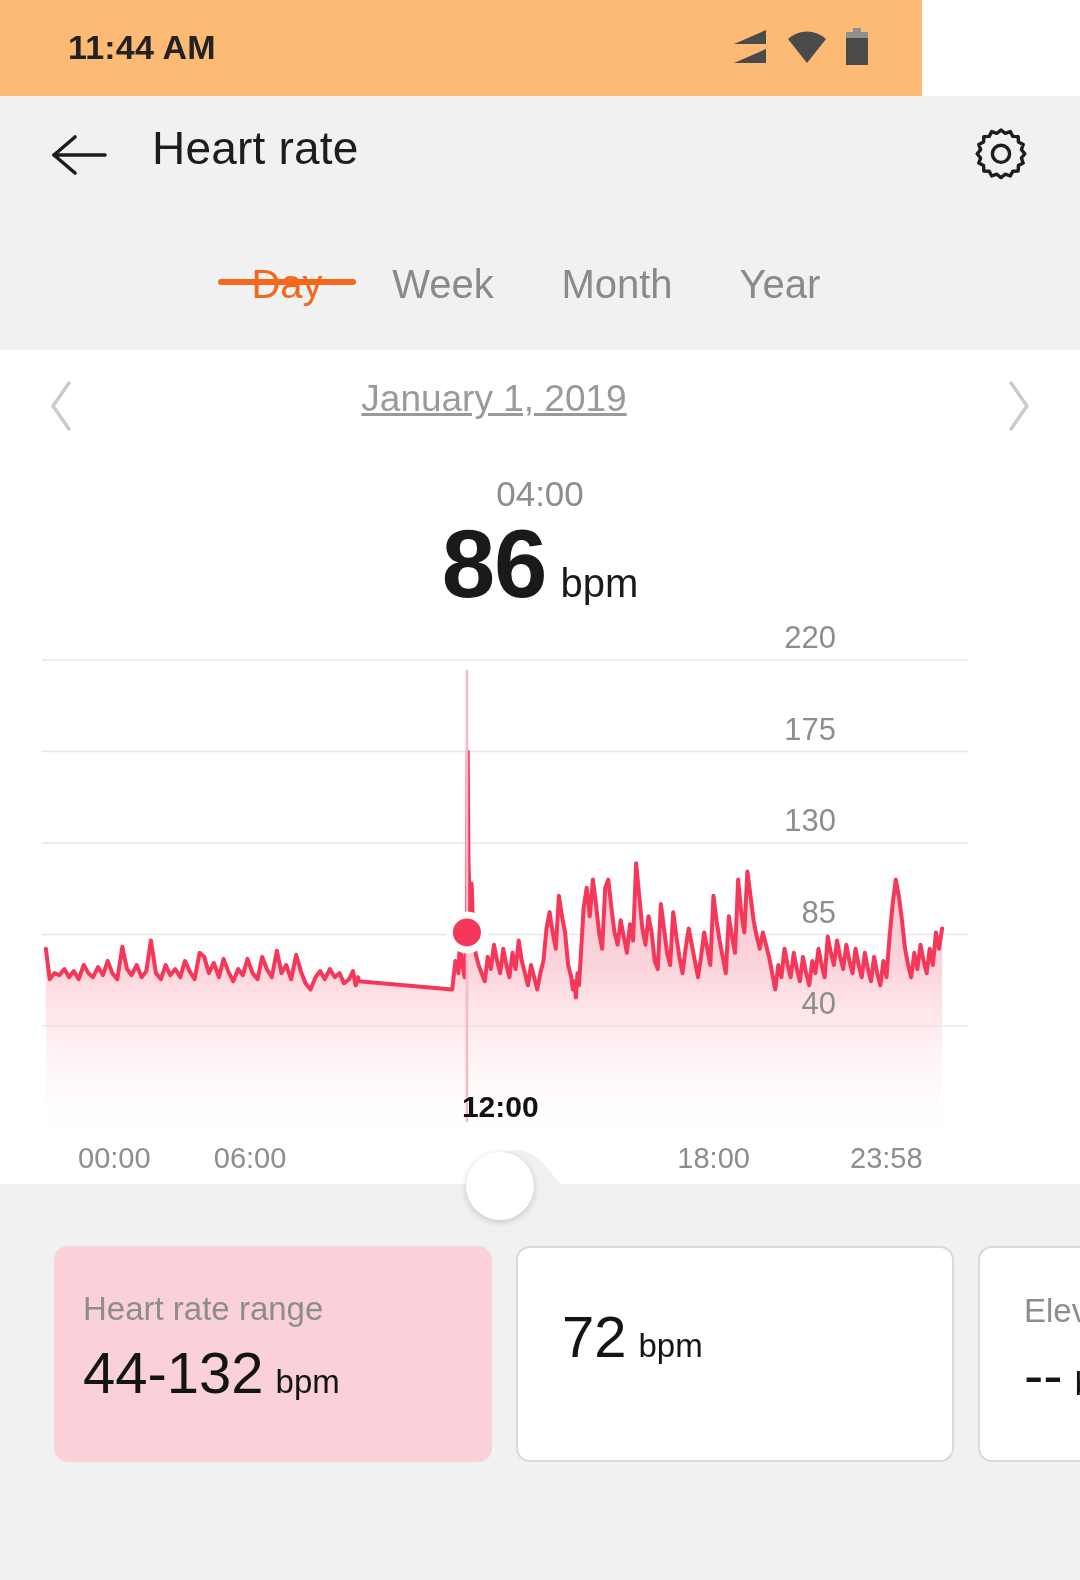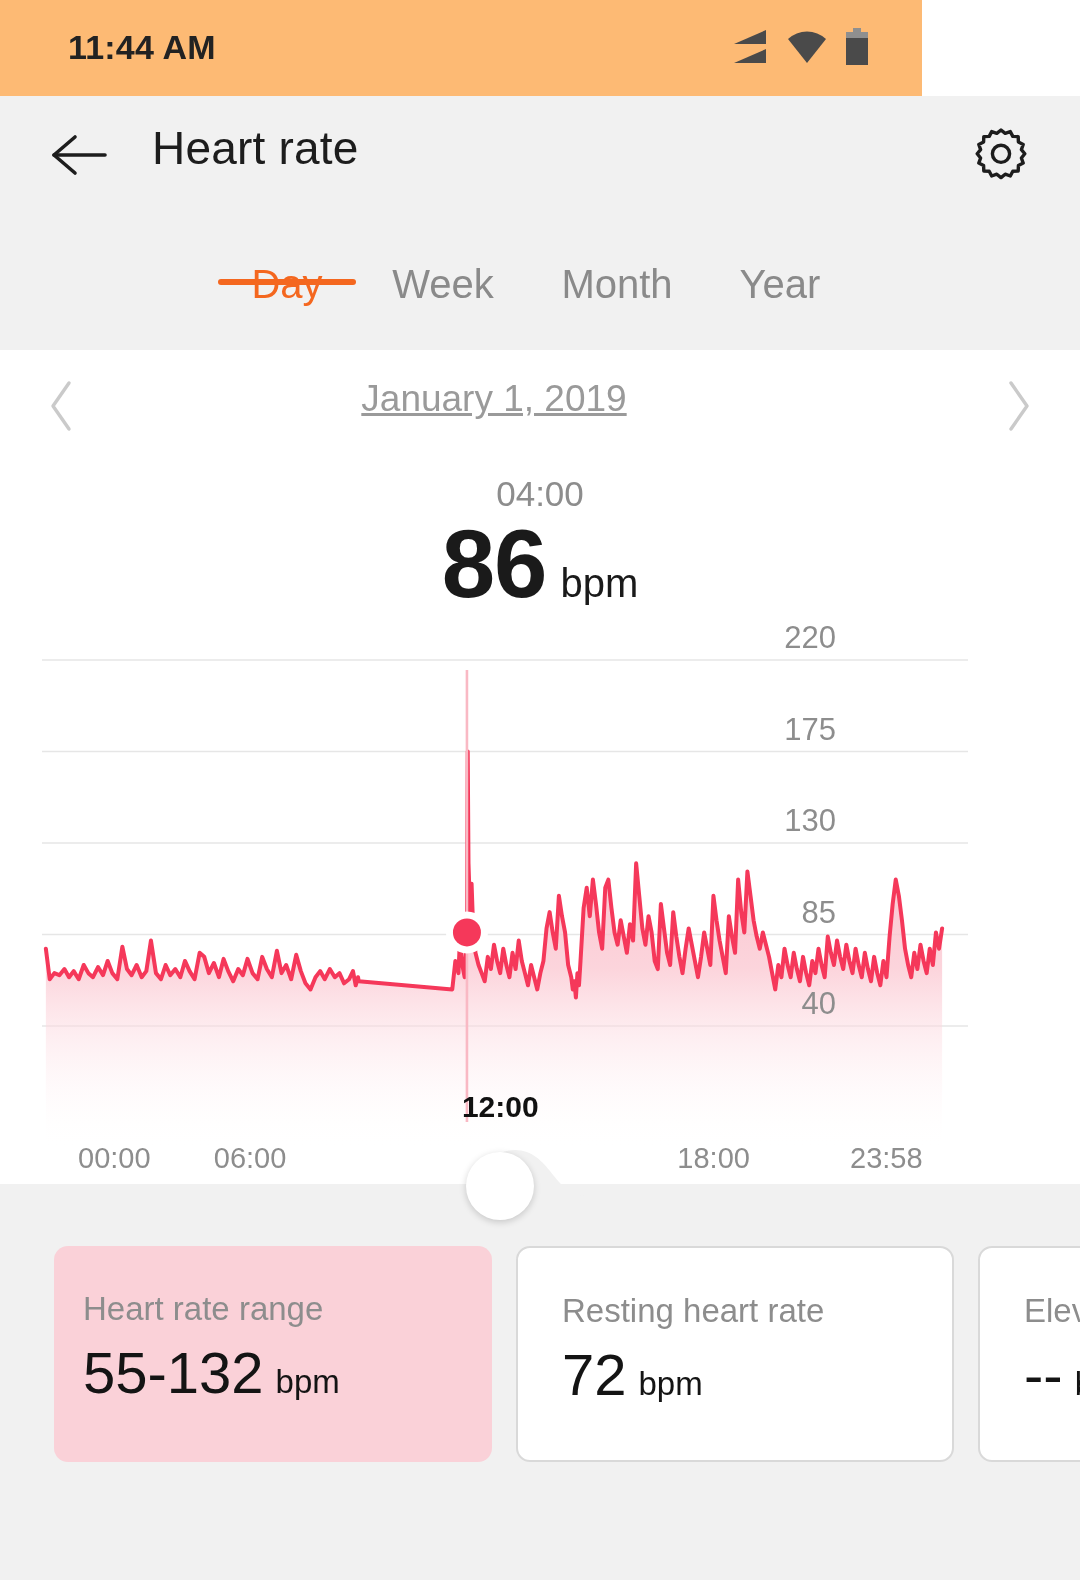--- a/index.html
+++ b/index.html
@@ -341,26 +341,25 @@
 
   <svg class="notch" viewBox="0 0 230 100">
     <path d="M0,52 L44,52 C76,52 80,6 115,6 C150,6 154,52 186,52 L230,52 L230,100 L0,100 Z" fill="#f1f1f1"></path>
   </svg>
   <div class="scrubber"></div>
 
   <div class="cards">
     <div class="card selected">
       <div class="card-title">Heart rate range</div>
       <div class="card-value-row">
-        <span class="card-value">55-132</span>
+        <span class="card-value">44-132</span>
         <span class="card-unit">bpm</span>
       </div>
     </div>
     <div class="card">
-      <div class="card-title">Resting heart rate</div>
       <div class="card-value-row">
         <span class="card-value">72</span>
         <span class="card-unit">bpm</span>
       </div>
     </div>
     <div class="card">
       <div class="card-title">Elevated heart rate</div>
       <div class="card-value-row">
         <span class="card-value">--</span>
         <span class="card-unit">bpm</span>

